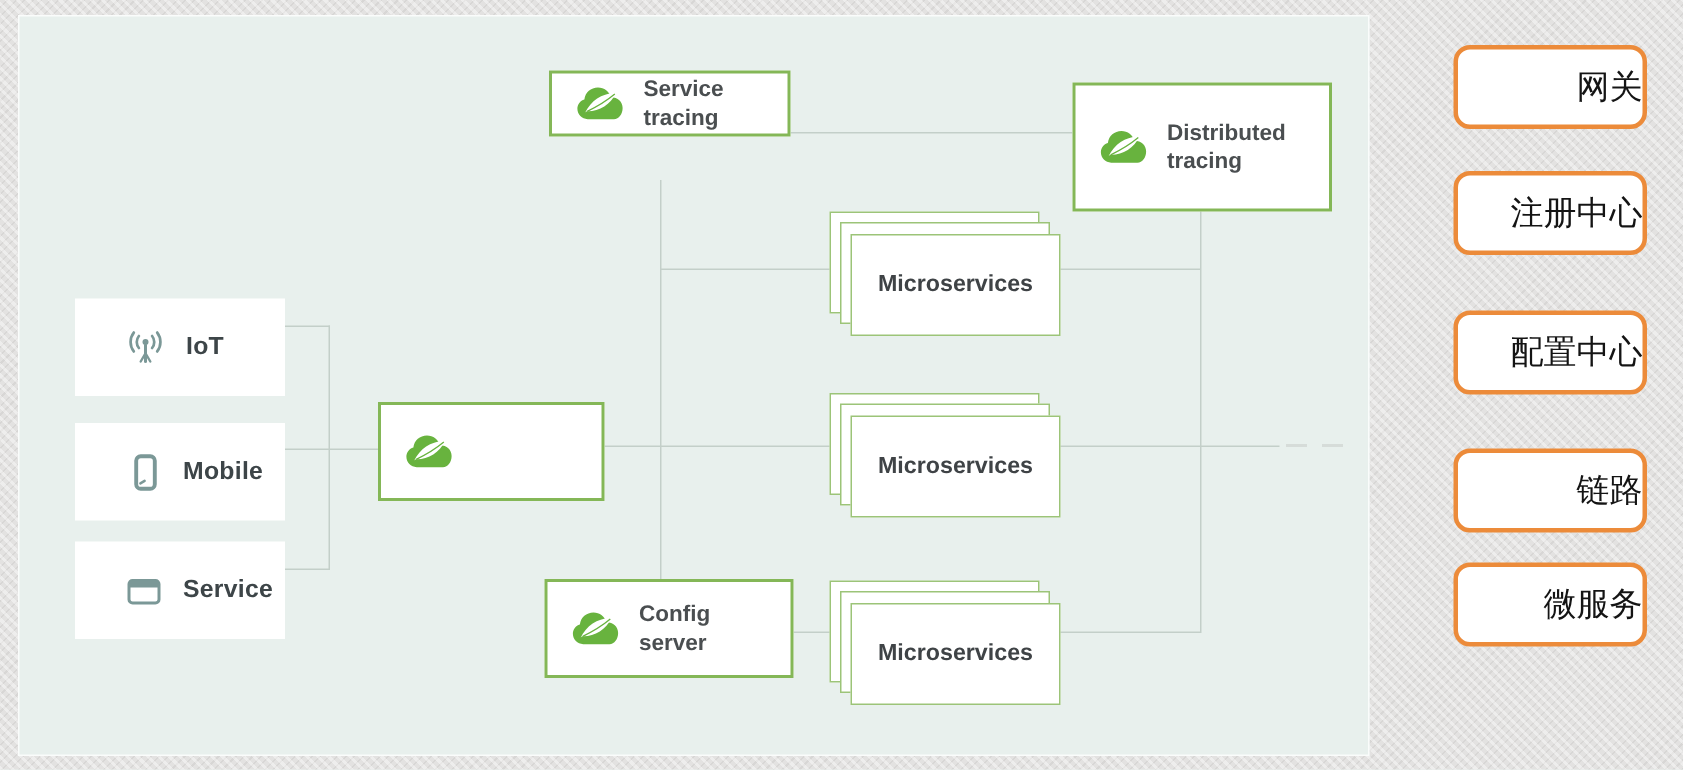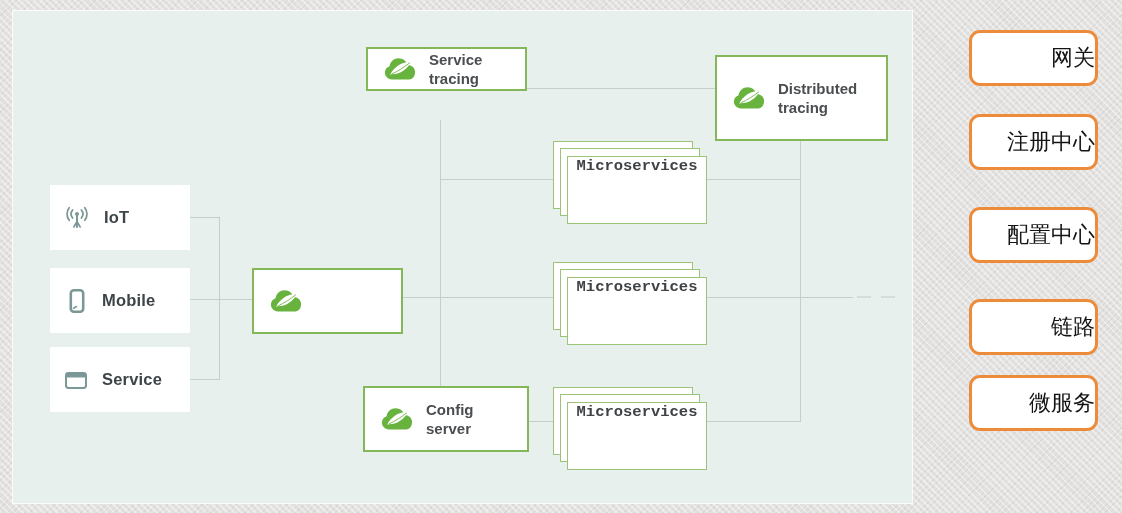--- a/index.html
+++ b/index.html
@@ -16,39 +16,39 @@
     background:#e8f0ed;border:1px solid #fafcfb;box-sizing:border-box;
   }
   
   .hline{position:absolute;height:1px;background:#c3cfc9;z-index:1;}
   .vline{position:absolute;width:1px;background:#c3cfc9;z-index:1;}
   .dline{position:absolute;height:2px;z-index:1;
     background:repeating-linear-gradient(90deg,#d6dcd9 0 14px,transparent 14px 24px);}
   
   .client{
     position:absolute;width:140px;height:65px;background:#ffffff;z-index:2;
-    display:flex;align-items:center;padding-left:13px;box-sizing:border-box;gap:13px;
+    display:flex;align-items:center;padding-left:33px;box-sizing:border-box;gap:13px;margin-top:14px;
   }
   .client-label{font-size:16.5px;font-weight:bold;color:#3d4548;letter-spacing:.2px;}
   
   .snode{
     position:absolute;background:#ffffff;border:2px solid #84b757;box-sizing:border-box;z-index:2;
     display:flex;align-items:center;padding-left:15px;gap:12px;
   }
   .ntext{font-size:15px;font-weight:bold;color:#4a4e50;line-height:1.28;}
   .ntext span{display:block;}
   
   .stack{position:absolute;width:154px;height:83px;z-index:2;}
   .card{
     position:absolute;width:140px;height:68px;background:#ffffff;
     border:1.5px solid #9cc478;box-sizing:border-box;
   }
   .c1{left:0;top:0;}
   .c2{left:7px;top:7px;}
-  .c3{left:14px;top:15px;display:flex;justify-content:center;font-family:Liberation Mono, monospace;}
+  .c3{left:14px;top:15px;display:flex;align-items:center;justify-content:center;}
   .card-label{font-size:15.5px;font-weight:bold;color:#3f4346;}
   
   .tag{
     position:absolute;left:969px;width:129px;height:56px;background:#ffffff;
     border:3px solid #ec8b3a;border-radius:11px;box-sizing:border-box;
     display:flex;align-items:center;justify-content:flex-end;
     font-family:"Liberation Serif", serif;font-size:22px;color:#141414;
   }
   .icon{display:flex;align-items:center;justify-content:center;}
 </style>

